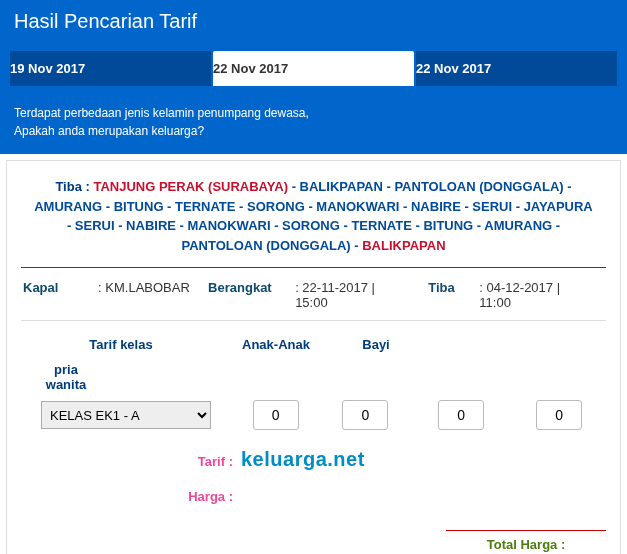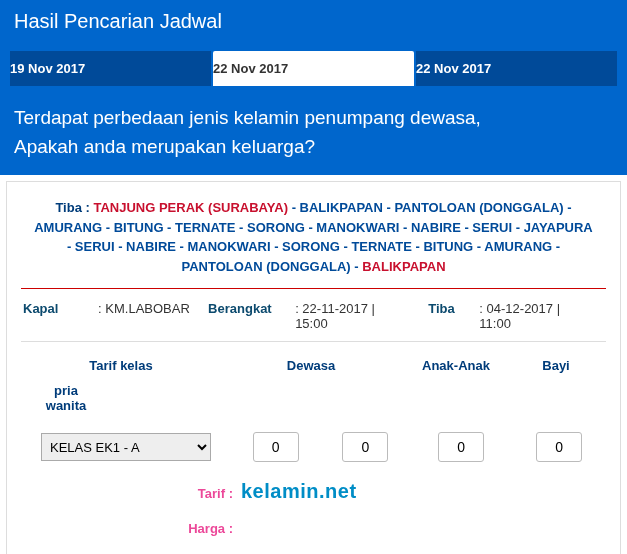--- a/index.html
+++ b/index.html
@@ -31,21 +31,21 @@
     font-size: 13px;
   }
   .tab.active {
     background: #fff;
     color: #333;
     border-top-left-radius: 2px;
     border-top-right-radius: 2px;
   }
   .notice {
     padding: 8px 14px 14px;
-    font-size: 19px;
+    font-size: 12px;
     line-height: 1.5;
   }
   .card {
     background: #fff;
     border: 1px solid #ddd;
     margin: 6px;
     padding: 14px 14px 18px;
     color: #333;
   }
   .route {
@@ -90,21 +90,21 @@
     color: #003c7a;
     font-weight: bold;
     font-size: 13px;
     flex-direction: column;
   }
   .sublabels .s0 { width: 225px; }
   .sublabels .s1, .sublabels .s2 { width: 90px; text-align: center; }
   .form-row {
     display: flex;
     align-items: center;
-    margin-top: 19px;
+    margin-top: 8px;
   }
   .form-row .selwrap { width: 210px; padding-left: 20px; }
   select {
     width: 170px;
     height: 28px;
     border: 1px solid #aaa;
     background: #eee;
     font-size: 13px;
     padding: 2px 4px;
   }
@@ -148,21 +148,21 @@
     padding-top: 6px;
     color: #4d7c0f;
     font-weight: bold;
     justify-content: center;
   }
 </style>
 </head>
 <body>
 
 <div class="blue-bg">
-  <h1>Hasil Pencarian Jadwal</h1>
+  <h1>Hasil Pencarian Tarif</h1>
 
   <div class="tabs">
     <div class="tab">19 Nov 2017</div>
     <div class="tab active">22 Nov 2017</div>
     <div class="tab">22 Nov 2017</div>
   </div>
 
   <div class="notice">
     <div>Terdapat perbedaan jenis kelamin penumpang dewasa,</div>
     <div>Apakah anda merupakan keluarga?</div>
@@ -184,21 +184,20 @@
     <div class="lbl c3">Berangkat</div>
     <div class="val c4">: 22-11-2017 | 15:00</div>
     <div class="lbl c5">Tiba</div>
     <div class="val">: 04-12-2017 | 11:00</div>
   </div>
 
   <hr class="thin">
 
   <div class="hdrs">
     <div class="k1">Tarif kelas</div>
-    <div class="k2">Dewasa</div>
     <div class="k3">Anak-Anak</div>
     <div class="k4">Bayi</div>
   </div>
 
   <div class="sublabels">
     <div class="s0"></div>
     <div class="s1">pria</div>
     <div class="s2">wanita</div>
   </div>
 
@@ -209,21 +208,21 @@
       </select>
     </div>
     <div class="numcell nc1"><input class="num" value="0" style=""></div>
     <div class="numcell nc2"><input class="num" value="0" style=""></div>
     <div class="numcell nc3"><input class="num" value="0" style=""></div>
     <div class="numcell nc4"><input class="num" value="0" style=""></div>
   </div>
 
   <div class="tarif-row">
     <div class="lbl">Tarif :</div>
-    <div class="tarif-val">kelamin.net</div>
+    <div class="tarif-val">keluarga.net</div>
   </div>
 
   <div class="harga-row">
     <div class="lbl">Harga :</div>
   </div>
 
   <div class="total-row">Total Harga :</div>
 
 </div>
 

